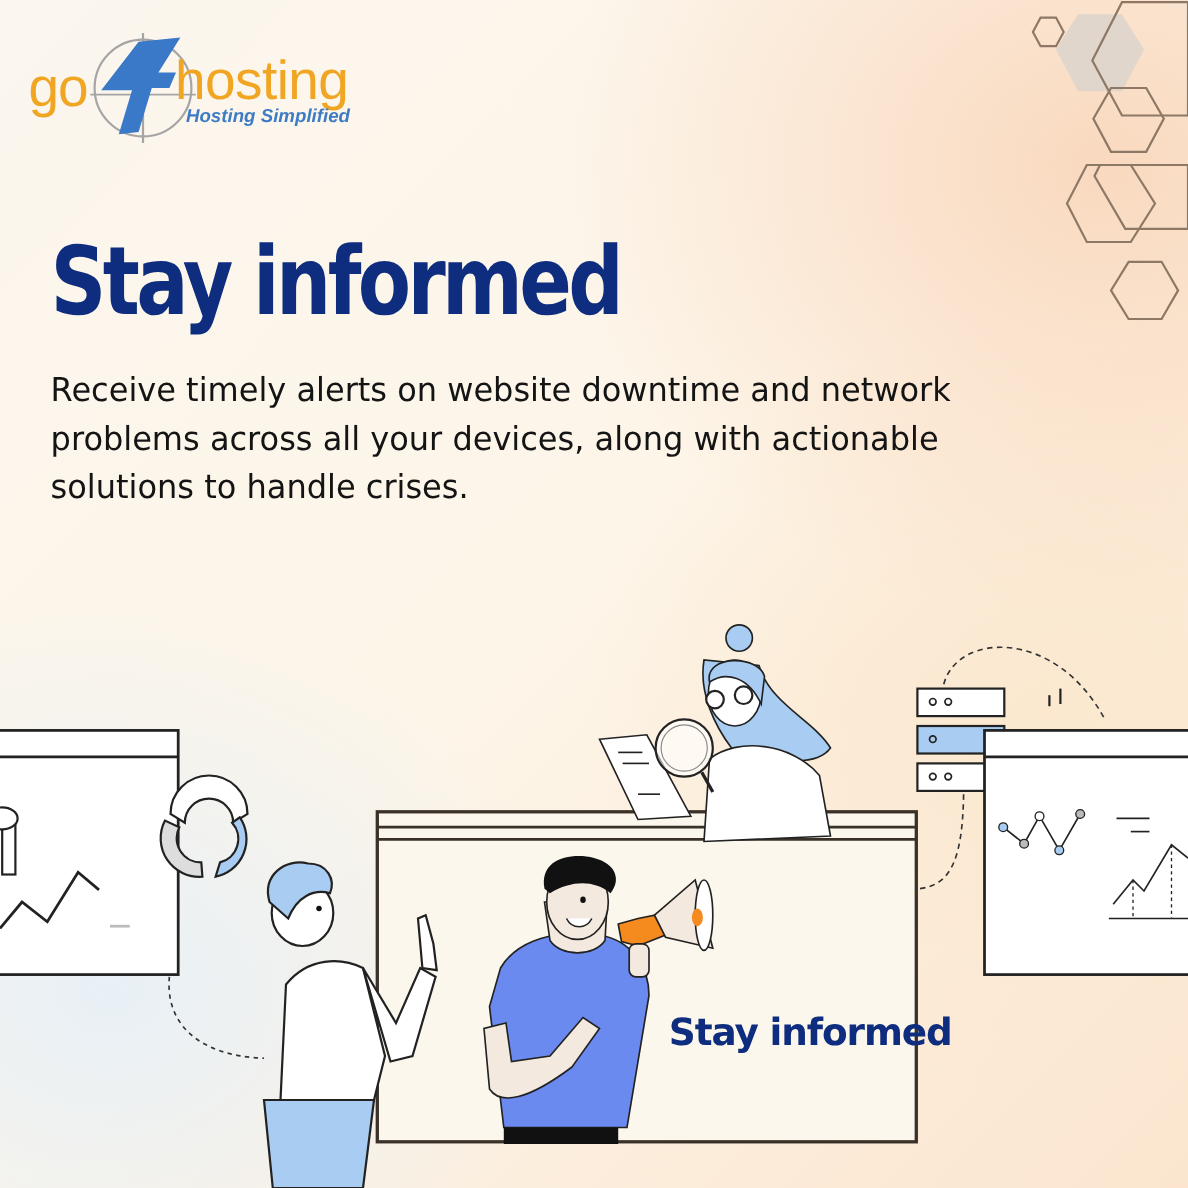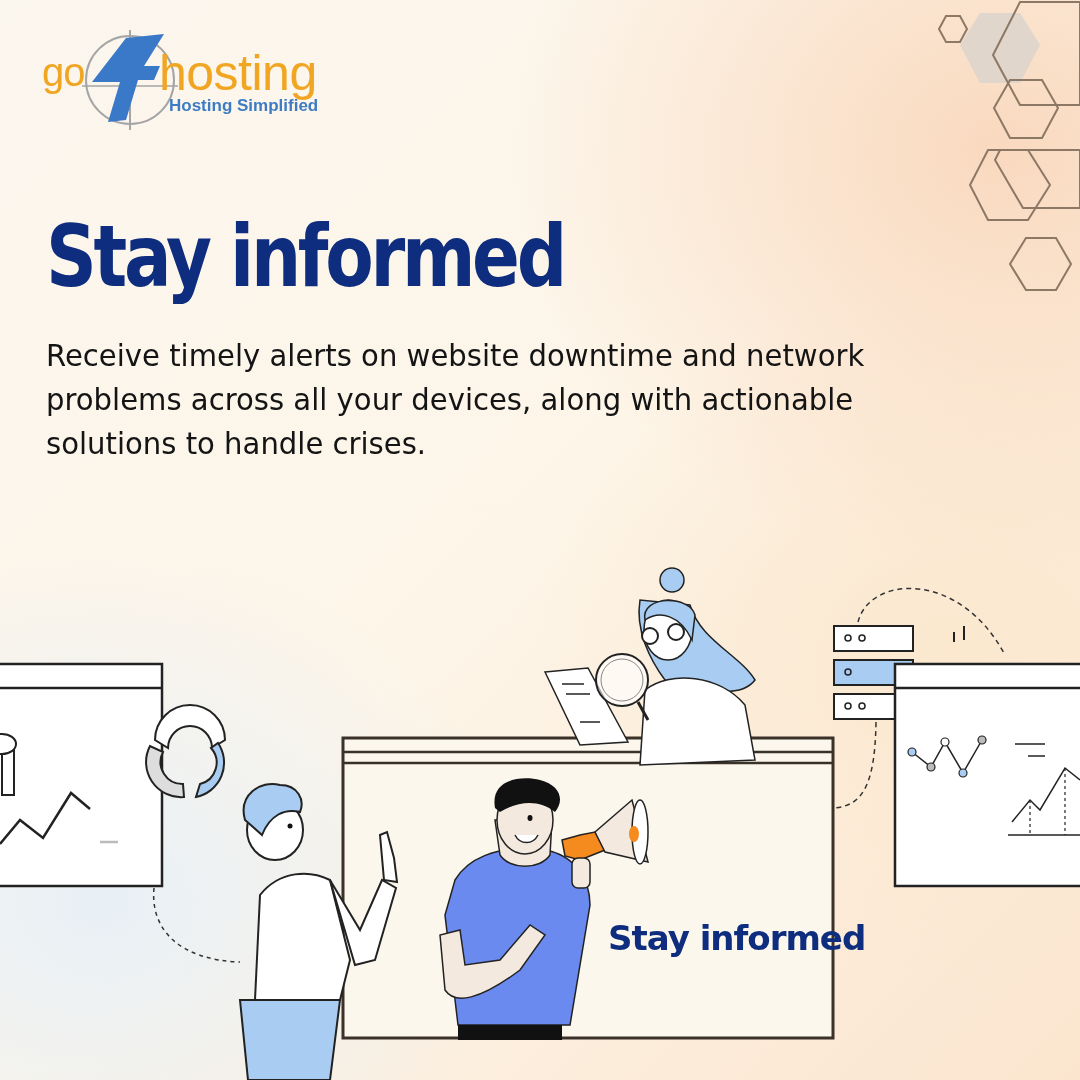--- a/index.html
+++ b/index.html
@@ -5,23 +5,23 @@
   html, body { margin:0; padding:0; }
   body { width:1080px; height:1080px; overflow:hidden; position:relative;
     font-family:"Liberation Sans", sans-serif;
     background:
       radial-gradient(ellipse 700px 600px at 1000px 150px, #f9d9bf 0%, rgba(249,217,191,0) 70%),
       radial-gradient(ellipse 600px 500px at 950px 650px, #fbe8cf 0%, rgba(251,232,207,0) 70%),
       radial-gradient(ellipse 600px 500px at 100px 900px, #e8f0f6 0%, rgba(232,240,246,0) 70%),
       linear-gradient(135deg, #fbf6ee 0%, #fdf5e8 50%, #fbe5cf 100%);
   }
   .logo { position:absolute; left:24px; top:30px; width:310px; height:100px; }
-  .logo-go { position:absolute; left:18px; top:20px; font-size:40px; color:#f1a623; letter-spacing:-1px; }
+  .logo-go { position:absolute; left:2px; top:20px; font-size:50px; color:#f1a623; letter-spacing:-1px; }
   .logo-hosting { position:absolute; left:135px; top:14px; font-size:50px; color:#f1a623; letter-spacing:-0.5px;text-align:right; }
-  .logo-tag { position:absolute; left:145px; top:66px; font-size:17px; font-weight:bold; color:#3d7cc4; }
+  .logo-tag { position:absolute; left:145px; top:66px; font-size:17px; font-weight:bold; color:#3d7cc4;font-style:italic; }
   .logo-mark { position:absolute; left:40px; top:0; }
   .heading { position:absolute; left:46px; top:206px; margin:0; font-family:"DejaVu Sans", sans-serif;
     font-weight:bold; font-size:86px; color:#0e2d7f; letter-spacing:-4px; transform:scaleX(0.82); transform-origin:left center; white-space:nowrap; }
   .body-text { position:absolute; left:46px; top:334px; width:960px; margin:0; font-family:"DejaVu Sans", sans-serif;
     font-size:30px; line-height:44px; color:#141414; transform:scaleX(0.97); transform-origin:left top; }
   .hexes { position:absolute; right:0; top:0; }
   .illus { position:absolute; left:0; top:560px; width:1080px; height:520px; }
   .frame-title { font-family:"DejaVu Sans", sans-serif; font-weight:bold; font-size:34px; fill:#0e2d7f; letter-spacing:-1px; }
 </style>
 </head>

